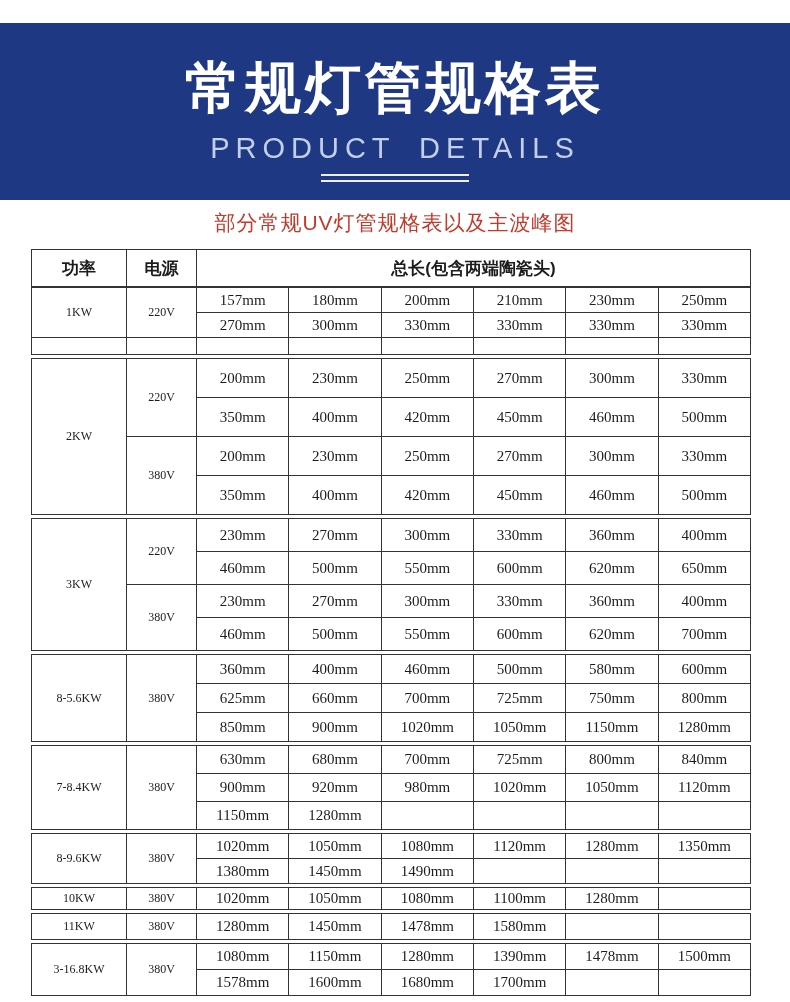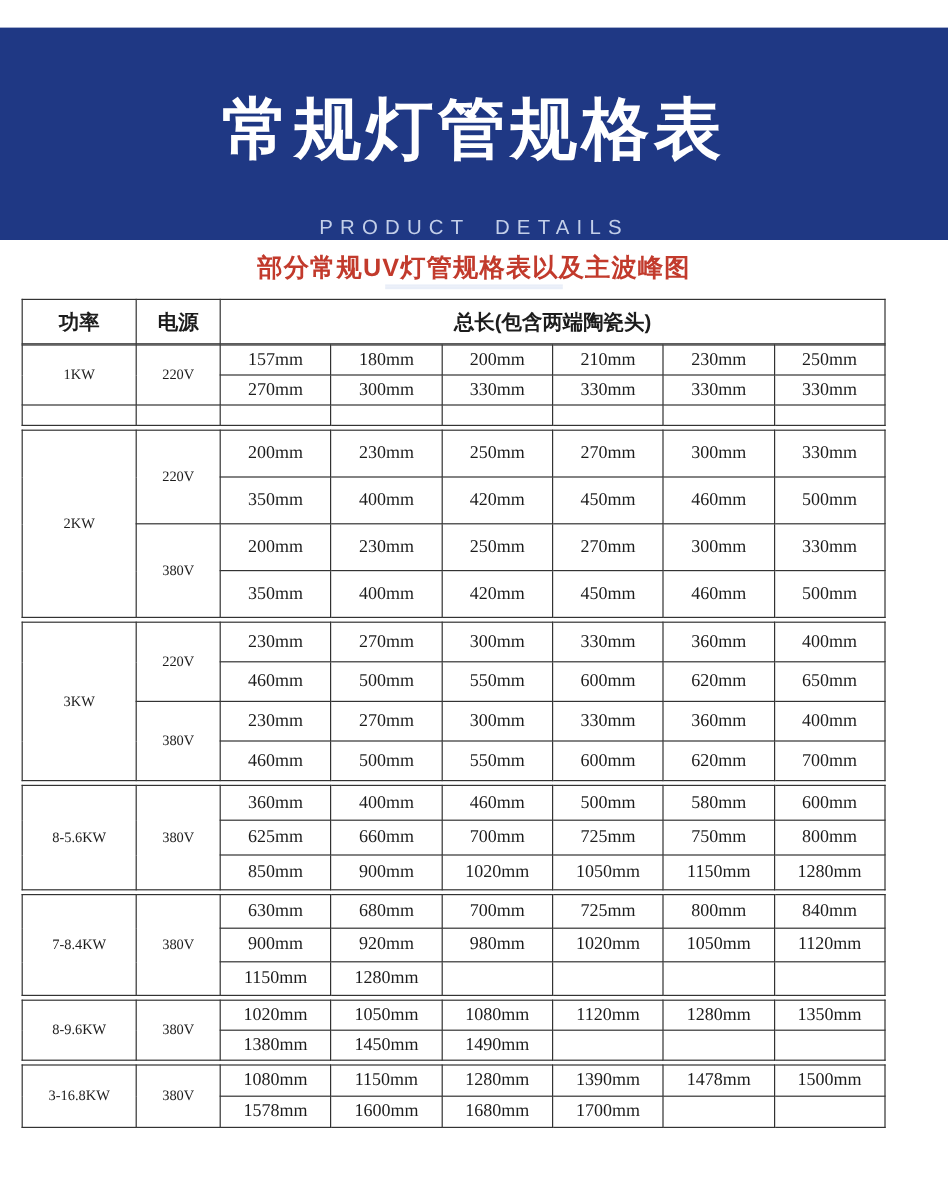--- a/index.html
+++ b/index.html
@@ -10,44 +10,43 @@
     --ink:#1c1c1c;
   }
   html,body{margin:0;padding:0;background:#ffffff;}
   body{width:790px;font-family:"Liberation Sans","DejaVu Sans",sans-serif;}
   .page{width:790px;height:1002px;background:#ffffff;overflow:hidden;}
 
   
   .banner{
     margin-top:23px;height:177px;background:var(--banner-bg);
     display:flex;flex-direction:column;align-items:center;box-sizing:border-box;
-    padding-top:56px;
-    gap:28px;
+    padding-top:36px;
   }
   .banner-title{
     color:#ffffff;font-size:56px;font-weight:bold;letter-spacing:4px;
     line-height:1.05;white-space:nowrap;
   }
   .banner-subtitle{
-    margin-top:14px;color:var(--banner-sub);font-size:17px;
+    margin-top:14px;color:var(--banner-sub);font-size:29px;
     letter-spacing:6px;word-spacing:10px;white-space:nowrap;
   }
   .banner-underline{
     margin-top:9px;width:148px;height:4px;
     border-top:2px solid #e9eef8;border-bottom:2px solid #e9eef8;
   }
 
   
   .red-heading{
-    margin-top:9px;text-align:center;font-size:21px;font-weight:bold;
+    margin-top:9px;text-align:center;font-size:21px;font-weight:normal;
     color:var(--heading-red);letter-spacing:1px;
   }
 
   
-  .spec-wrap{margin:12px 0 0 18px;width:720px;}
+  .spec-wrap{margin:12px 0 0 31px;width:720px;}
   .spec-wrap table{
     border-collapse:collapse;table-layout:fixed;width:720px;
   }
   .spec-wrap td{
     border:1px solid var(--line);text-align:center;vertical-align:middle;
     color:var(--ink);overflow:hidden;white-space:nowrap;padding:0;
   }
   col.c-power{width:95px;}
   col.c-volt{width:70px;}
   .header-table td{
@@ -345,20 +344,68 @@
             <tr>
               <td class="len-cell">1380mm</td>
               <td class="len-cell">1450mm</td>
               <td class="len-cell">1490mm</td>
               <td class="len-cell"></td>
               <td class="len-cell"></td>
               <td class="len-cell"></td>
             </tr>
           </tbody>
         </table>
+        <table class="sec sec-6">
+          <colgroup>
+            <col class="c-power">
+            <col class="c-volt">
+            <col>
+            <col>
+            <col>
+            <col>
+            <col>
+            <col>
+          </colgroup>
+          <tbody>
+            <tr>
+              <td class="power-cell" rowspan="1">10KW</td>
+              <td class="voltage-cell" rowspan="1">380V</td>
+              <td class="len-cell">1020mm</td>
+              <td class="len-cell">1050mm</td>
+              <td class="len-cell">1080mm</td>
+              <td class="len-cell">1100mm</td>
+              <td class="len-cell">1280mm</td>
+              <td class="len-cell"></td>
+            </tr>
+          </tbody>
+        </table>
+        <table class="sec sec-7">
+          <colgroup>
+            <col class="c-power">
+            <col class="c-volt">
+            <col>
+            <col>
+            <col>
+            <col>
+            <col>
+            <col>
+          </colgroup>
+          <tbody>
+            <tr>
+              <td class="power-cell" rowspan="1">11KW</td>
+              <td class="voltage-cell" rowspan="1">380V</td>
+              <td class="len-cell">1280mm</td>
+              <td class="len-cell">1450mm</td>
+              <td class="len-cell">1478mm</td>
+              <td class="len-cell">1580mm</td>
+              <td class="len-cell"></td>
+              <td class="len-cell"></td>
+            </tr>
+          </tbody>
+        </table>
         <table class="sec sec-8">
           <colgroup>
             <col class="c-power">
             <col class="c-volt">
             <col>
             <col>
             <col>
             <col>
             <col>
             <col>

